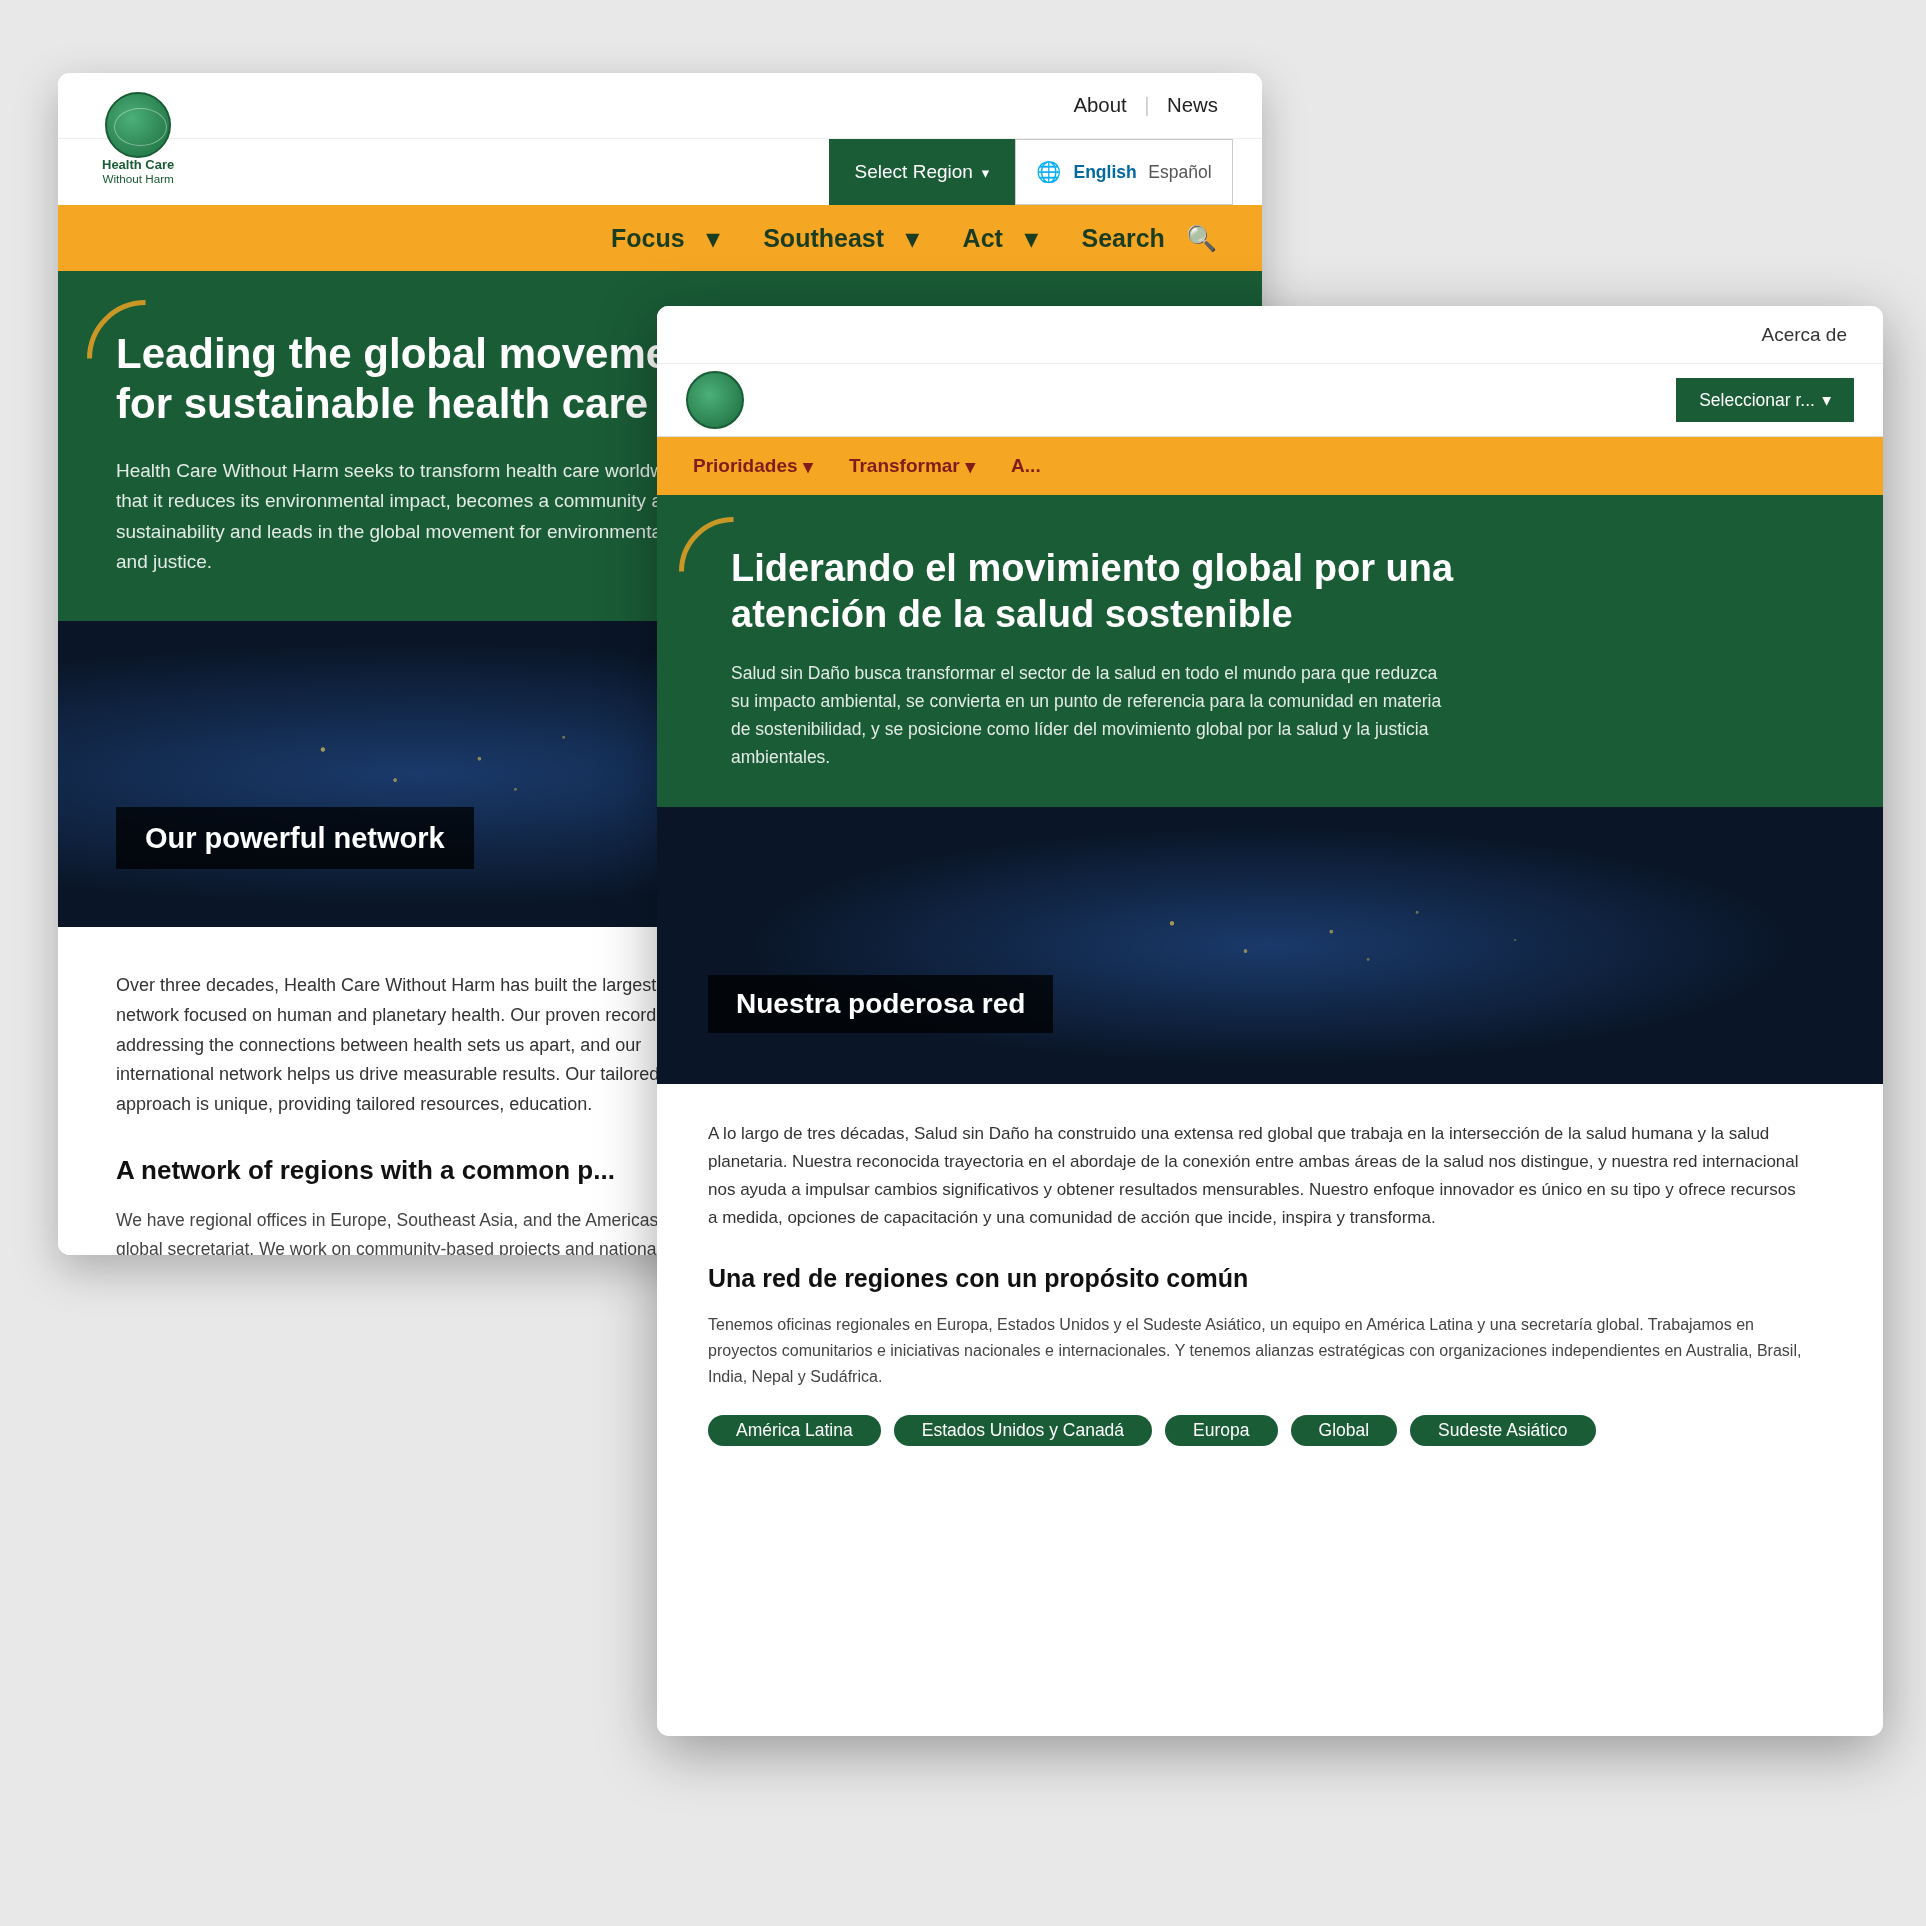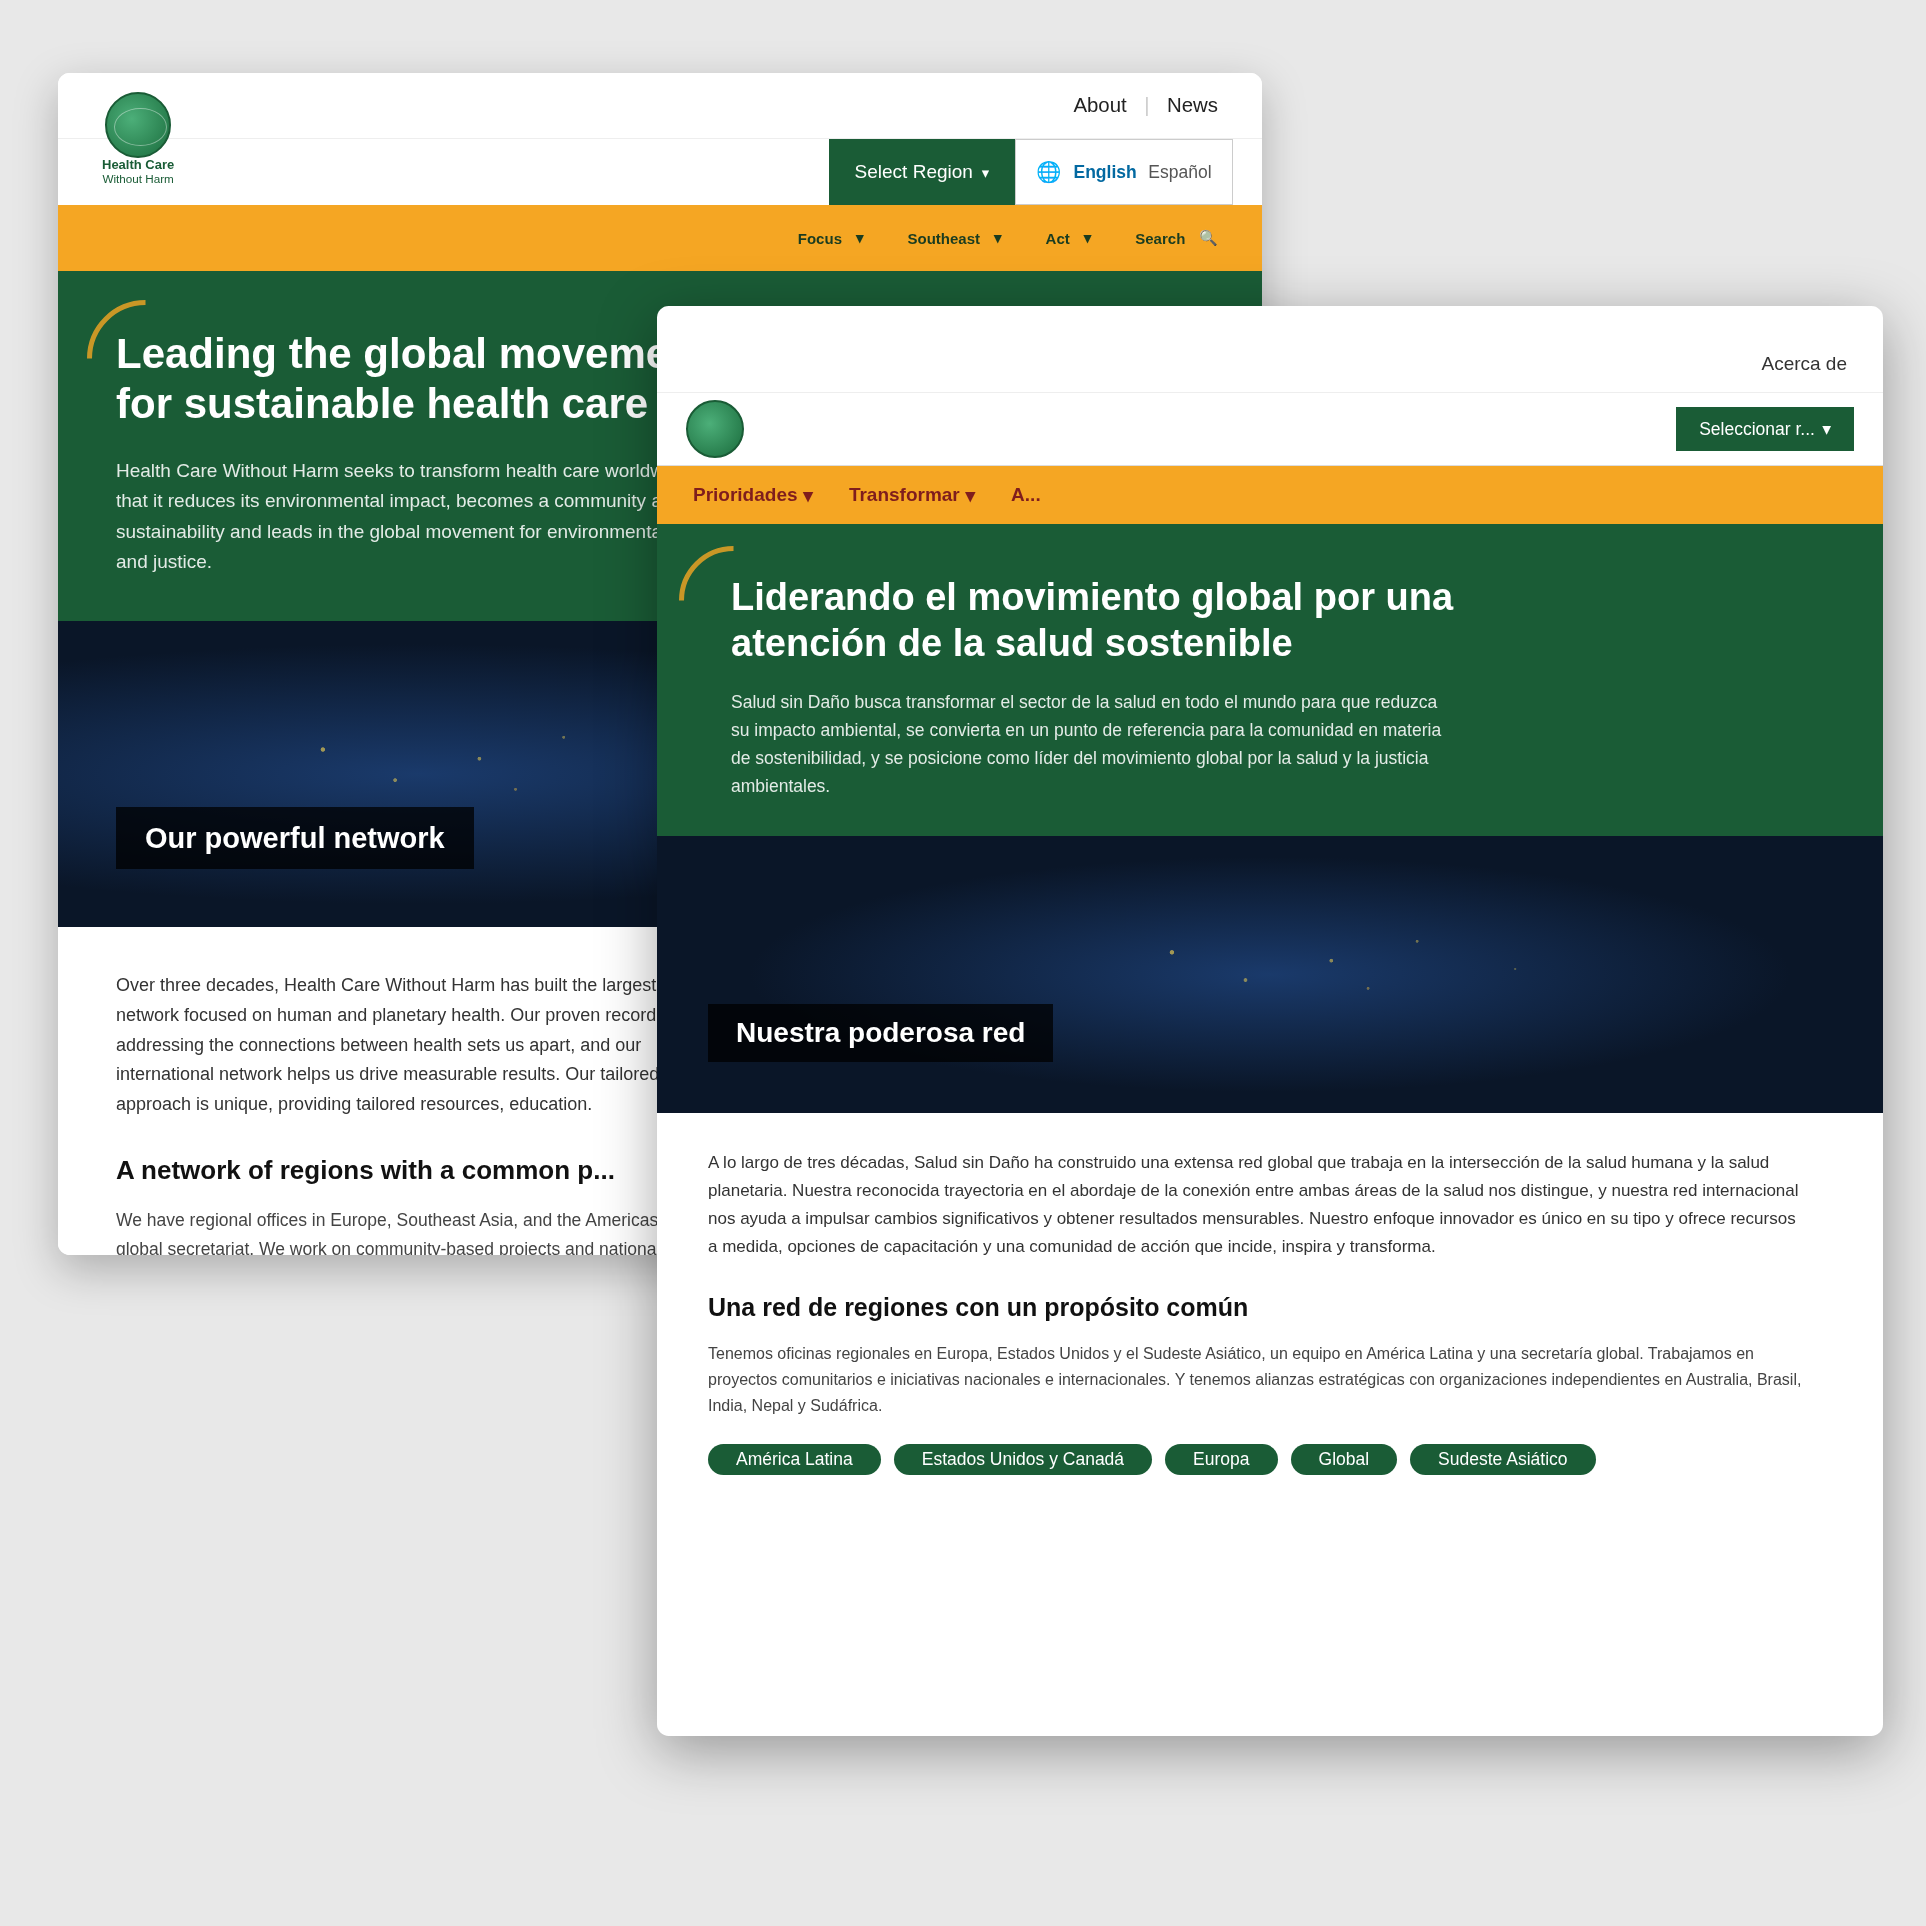--- a/index.html
+++ b/index.html
@@ -134,25 +134,25 @@
       background: #f5a623;
       height: 66px;
       display: flex;
       align-items: center;
       justify-content: flex-end;
       padding: 0 44px;
       gap: 44px;
     }
     .win1-mainnav-item {
       color: #1a3c20;
-      font-size: 15px;
+      font-size: 25px;
       font-weight: 600;
       display: flex;
       align-items: center;
-      gap: 14px;
+      gap: 22px;
       cursor: pointer;
     }
     .win1-mainnav-item.search {
       background: none;
       border: none;
     }
 
     
     .win1-hero {
       background: #1a5c36;
@@ -257,21 +257,20 @@
 
     
     .win2-utility {
       background: #fff;
       height: 58px;
       display: flex;
       align-items: center;
       justify-content: flex-end;
       padding: 0 36px;
       border-bottom: 0.7px solid #eee;
-      margin-top: 29px;
     }
     .win2-utility-text {
       font-size: 19px;
       color: #333;
     }
 
     
     .win2-header {
       display: flex;
       align-items: center;

